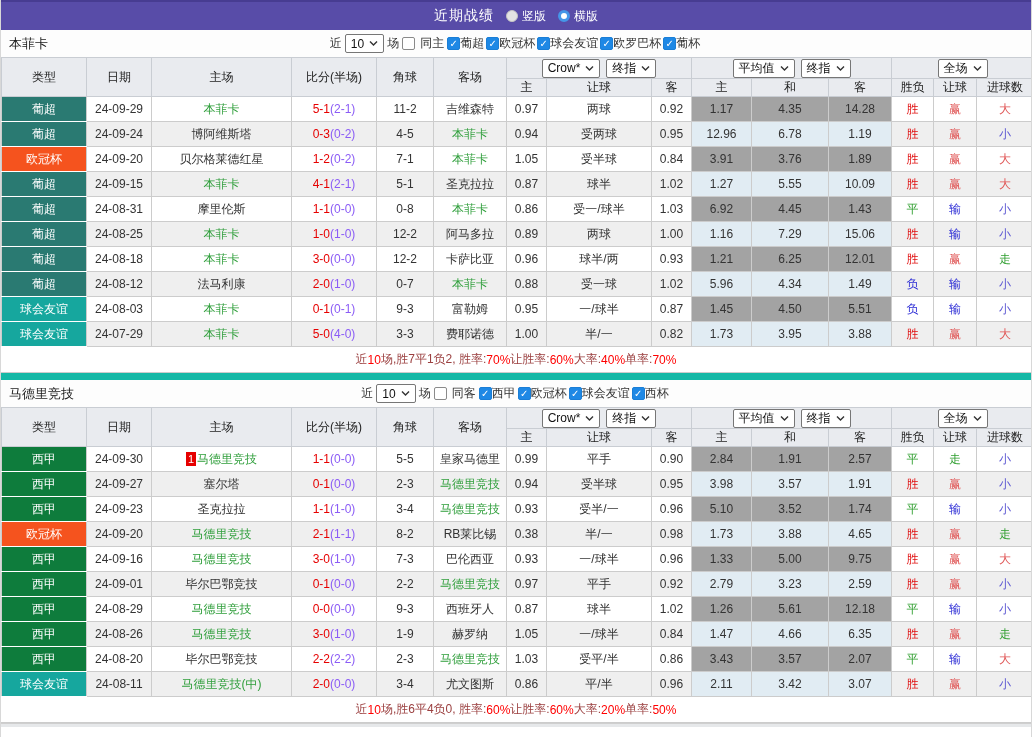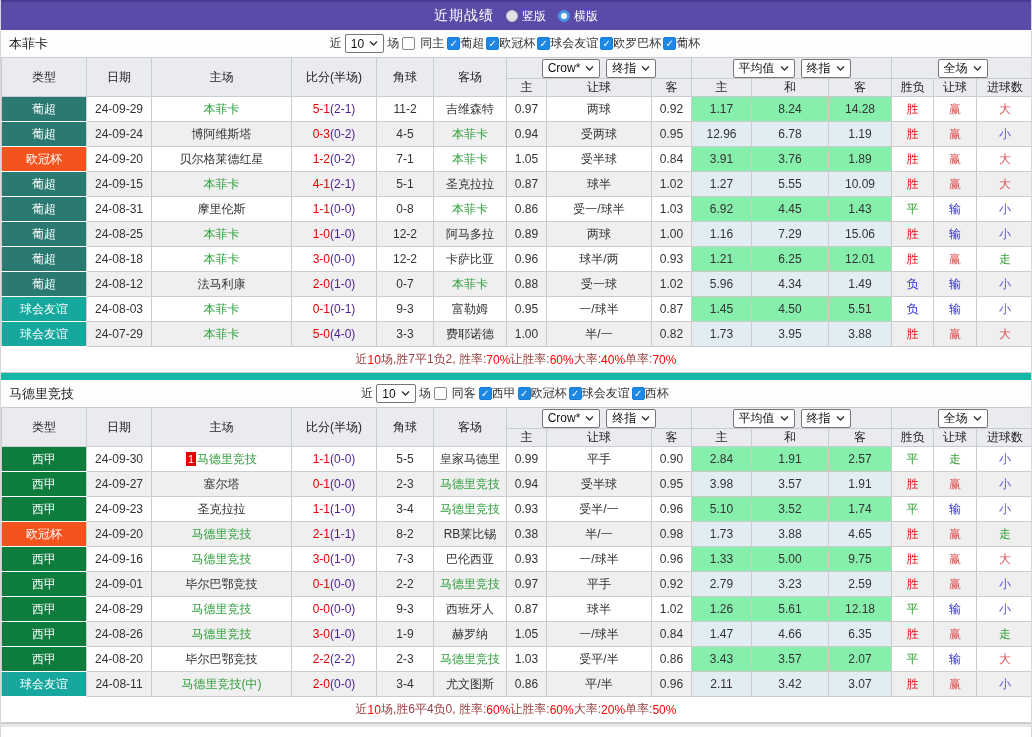--- a/index.html
+++ b/index.html
@@ -27,26 +27,26 @@
   .league-boxes .flabel { margin-right:2px; }
 
   
   table { border-collapse:collapse; table-layout:fixed; width:1032px; font-size:12px; }
   th, td { border:1px solid #cccccc; text-align:center; padding:0 1px; height:25px; color:#333; white-space:nowrap; overflow:hidden; }
   thead th { background:#e9ebef; border-color:#c9cdd3; font-weight:normal; color:#222; }
   thead tr.drop-row th { height:21px; }
   thead tr.label-row th { height:15px; }
   .drop-group { display:flex; align-items:center; justify-content:center; gap:6px; }
   tbody tr:nth-child(even) td { background:#efefef; }
-  td.c-avg { background:#86efac; }
+  td.c-avg { background:#a3a3a3; }
   tbody tr:nth-child(even) td.c-avg { background:#e1ecf3; }
   td.c-type { color:#fff; border-top-color:#fff; border-bottom-color:#fff; }
   .focal { color:#2e9e3a; }
   .score-main { color:#e60000; }
-  .score-half { color:#4c1d95; }
+  .score-half { color:#8b5cf6; }
   .home-badge { background:#e60000; color:#fff; font-size:11px; padding:0 2px; margin-right:1px; display:inline-block; line-height:14px; }
 
   
   .summary { height:26px; display:flex; align-items:center; justify-content:center; font-size:12px; border-bottom:1px solid #ccc; background:#fff; }
   .sum-label { color:#9b4040; }
   .sum-num { color:#ff0000; }
 
   .section + .section { border-top:7px solid #14b8a6; }
   .bottom-strip { height:4px; background:#e6e8ea; border-top:1px solid #cfcfcf; }
 </style>
@@ -182,21 +182,21 @@
     <td class="c-type" style="background: rgb(42, 122, 114);">葡超</td>
     <td class="c-date">24-09-29</td>
     <td class="c-home"><span class="home-name focal">本菲卡</span></td>
     <td class="c-score"><span class="score-main">5-1</span><span class="score-half">(2-1)</span></td>
     <td class="c-corner">11-2</td>
     <td class="c-away"><span class="away-name">吉维森特</span></td>
     <td class="c-odd o1">0.97</td>
     <td class="c-odd o2">两球</td>
     <td class="c-odd o3">0.92</td>
     <td class="c-avg a1">1.17</td>
-    <td class="c-avg a2">8.24</td>
+    <td class="c-avg a2">4.35</td>
     <td class="c-avg a3">14.28</td>
     <td class="c-res r1" style="color: rgb(224, 16, 16);">胜</td>
     <td class="c-res r2" style="color: rgb(224, 85, 85);">赢</td>
     <td class="c-res r3" style="color: rgb(224, 85, 85);">大</td>
   </tr>
 
   <tr>
     <td class="c-type" style="background: rgb(42, 122, 114);">葡超</td>
     <td class="c-date">24-09-24</td>
     <td class="c-home"><span class="home-name">博阿维斯塔</span></td>

